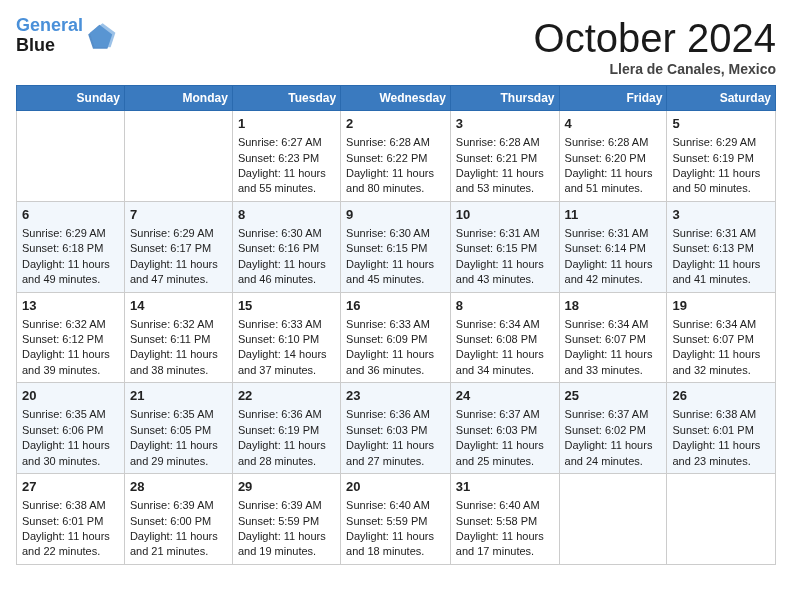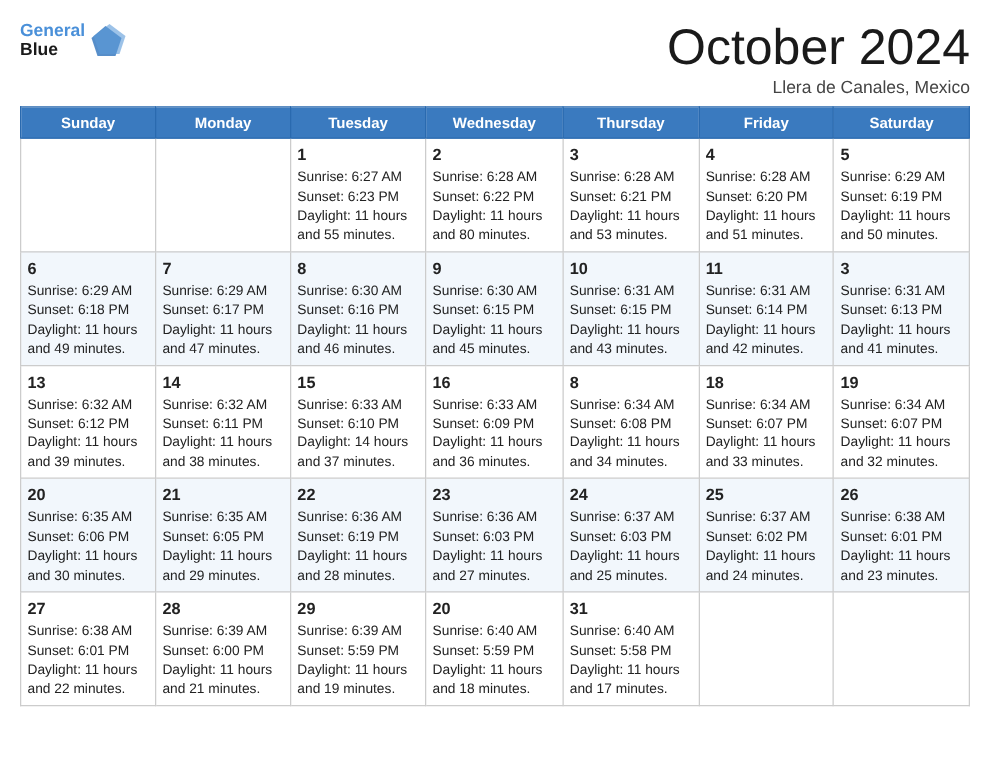--- a/index.html
+++ b/index.html
@@ -14,21 +14,21 @@
       display: flex;
       justify-content: space-between;
       align-items: flex-start;
       margin-bottom: 8px;
     }
     .logo {
       display: flex;
       align-items: center;
     }
     .logo-text {
-      font-size: 14px;
+      font-size: 18px;
       font-weight: bold;
       color: #1a1a1a;
       line-height: 1.1;
     }
     .logo-text span {
       color: #4a90d9;
     }
     .logo-icon {
       width: 32px;
       height: 32px;
@@ -38,30 +38,31 @@
       text-align: right;
     }
     .month-title {
       font-size: 40px;
       font-weight: normal;
       color: #1a1a1a;
     }
     .location {
       font-size: 14px;
       color: #444;
+      font-weight: bold;
     }
     table {
       width: 100%;
       border-collapse: collapse;
       font-size: 11px;
     }
     thead th {
       background-color: #3a7abf;
       color: #fff;
-      text-align: center;
+      text-align: right;
       padding: 5px 4px;
       font-size: 12px;
       font-weight: bold;
       border: 1px solid #2a6aaf;
     }
     td {
       border: 1px solid #ccc;
       vertical-align: top;
       padding: 4px 5px;
       width: 113px;

